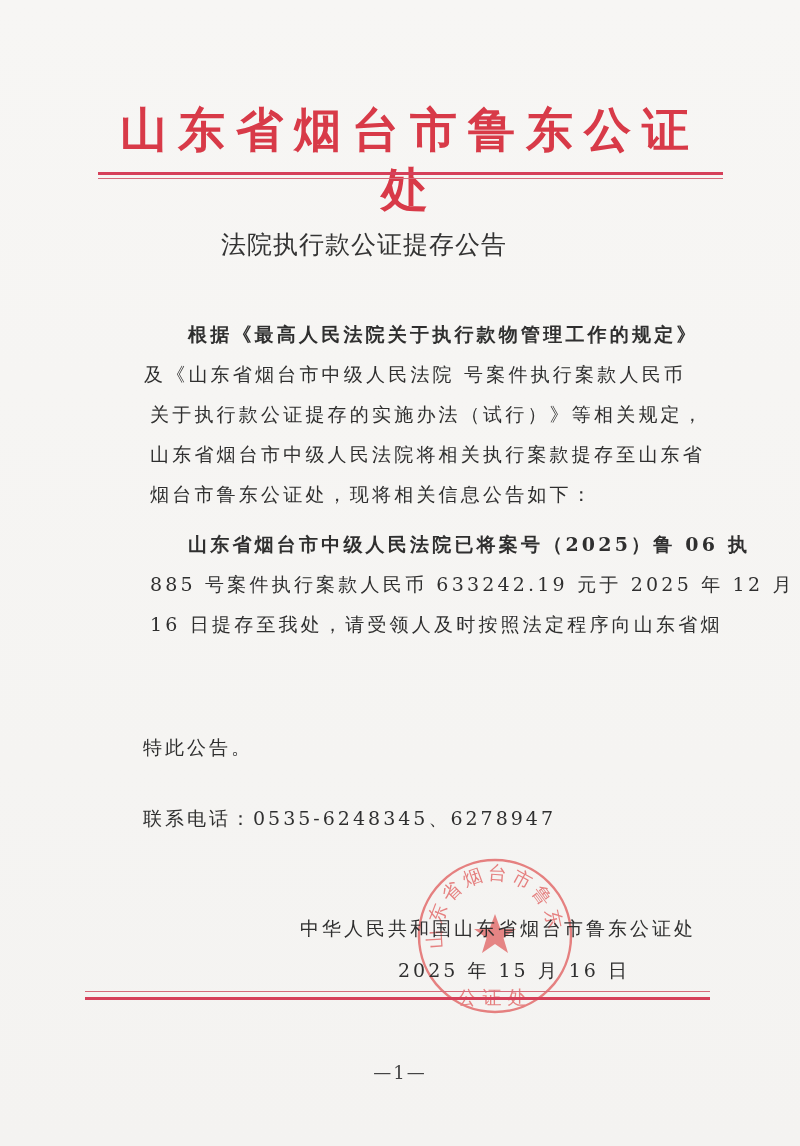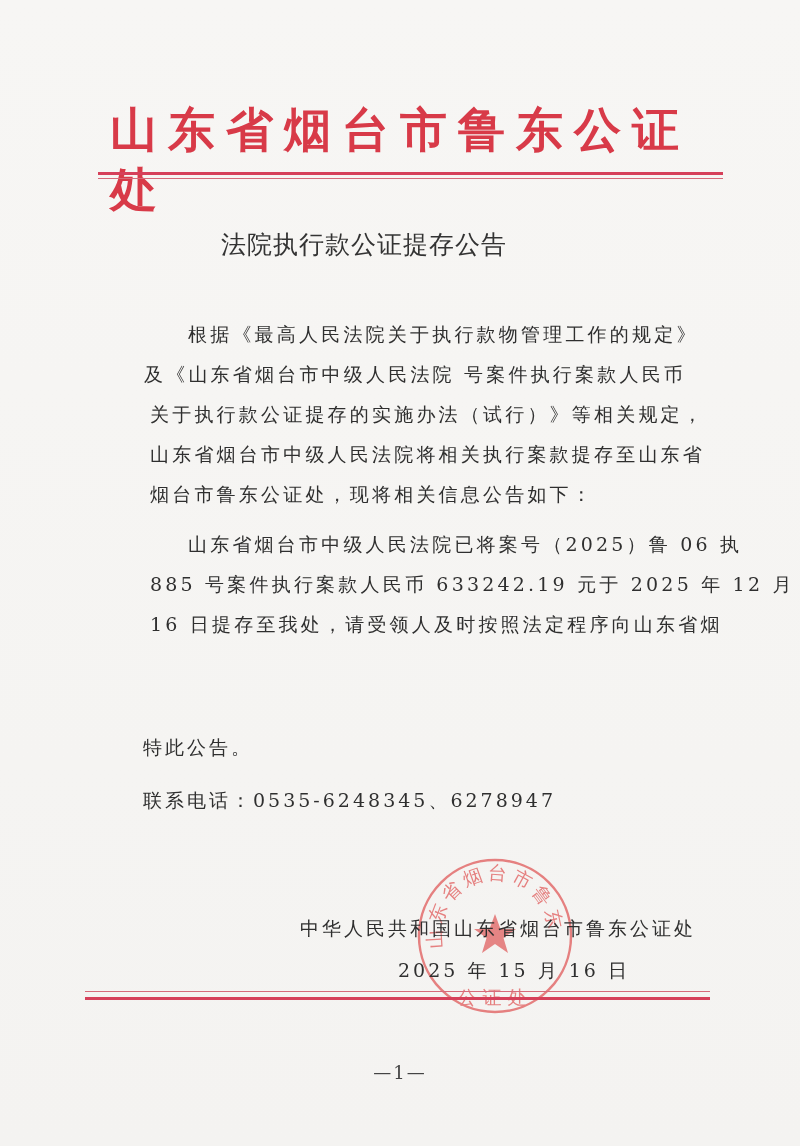--- a/index.html
+++ b/index.html
@@ -6,36 +6,36 @@
   body {
     width: 800px; height: 1146px; overflow: hidden;
     background: #f6f5f3;
     font-family: "DejaVu Serif", "Liberation Serif", serif;
     color: #2a2a2a;
     position: relative;
   }
   .page { position: absolute; inset: 0; background: linear-gradient(180deg,#f7f6f4 0%,#f4f3f1 100%); }
   .masthead {
     position: absolute; top: 100px; left: 110px; width: 600px;
-    text-align: left; color: #d83a48;
+    text-align: center; color: #d83a48;
     font-family: "DejaVu Serif", serif; font-size: 47px; font-weight: bold;
     letter-spacing: 11px; line-height: 60px;
   }
   .rule-thick { position: absolute; left: 98px; width: 625px; height: 3px; background: #d6405a; }
   .rule-thin { position: absolute; left: 98px; width: 625px; height: 1px; background: #d66a7a; }
   .doc-title {
     position: absolute; top: 228px; left: 0; width: 728px; text-align: center;
     font-family: "DejaVu Sans", sans-serif; font-size: 25px; letter-spacing: 1px; color: #333;
   }
   .body-text {
     position: absolute; left: 150px; width: 560px;
     font-size: 19px; line-height: 40px; color: #2f2f2f; letter-spacing: 3.2px;
   }
   .line { white-space: nowrap; height: 40px; }
-  .indent { padding-left: 38px; }
+  .indent { padding-left: 38px; font-weight: bold; }
   .closing { position: absolute; left: 143px; font-size: 19px; letter-spacing: 3px; color: #2f2f2f; }
   .sign { position: absolute; font-size: 19px; letter-spacing: 3px; color: #2f2f2f; white-space: nowrap; margin-top: 8px; }
   .seal { position: absolute; left: 415px; top: 856px; width: 160px; height: 160px; pointer-events: none; opacity: 0.75; }
   .page-number { position: absolute; top: 1062px; left: 0; width: 800px; text-align: center; font-size: 18px; color: #444; letter-spacing: 2px; }
 </style>
 </head>
 <body>
 
 <div class="page">
 
@@ -53,21 +53,21 @@
     <div class="line">烟台市鲁东公证处，现将相关信息公告如下：</div>
   </div>
 
   <div class="body-text" style="top:524px">
     <div class="line indent">山东省烟台市中级人民法院已将案号（2025）鲁 06 执</div>
     <div class="line">885 号案件执行案款人民币 633242.19 元于 2025 年 12 月</div>
     <div class="line">16 日提存至我处，请受领人及时按照法定程序向山东省烟</div>
   </div>
 
   <div class="closing" style="top:735px">特此公告。</div>
-  <div class="closing" style="top:788px">
+  <div class="closing" style="top:806px">
     <span>联系电话：</span><span>0535-6248345、6278947</span>
   </div>
 
   <svg class="seal" viewBox="0 0 160 160">
     <defs>
       <path id="sealArcTop" d="M 28 92 A 54 54 0 1 1 132 92"></path>
       <path id="sealArcBot" d="M 45 128 A 60 60 0 0 0 115 128"></path>
     </defs>
     <circle cx="80" cy="80" r="76" fill="none" stroke="#e05a5a" stroke-width="2.5"></circle>
     <polygon points="80,58 85.5,73 101,73 88.5,82 93,97 80,88 67,97 71.5,82 59,73 74.5,73" fill="#e06060"></polygon>

